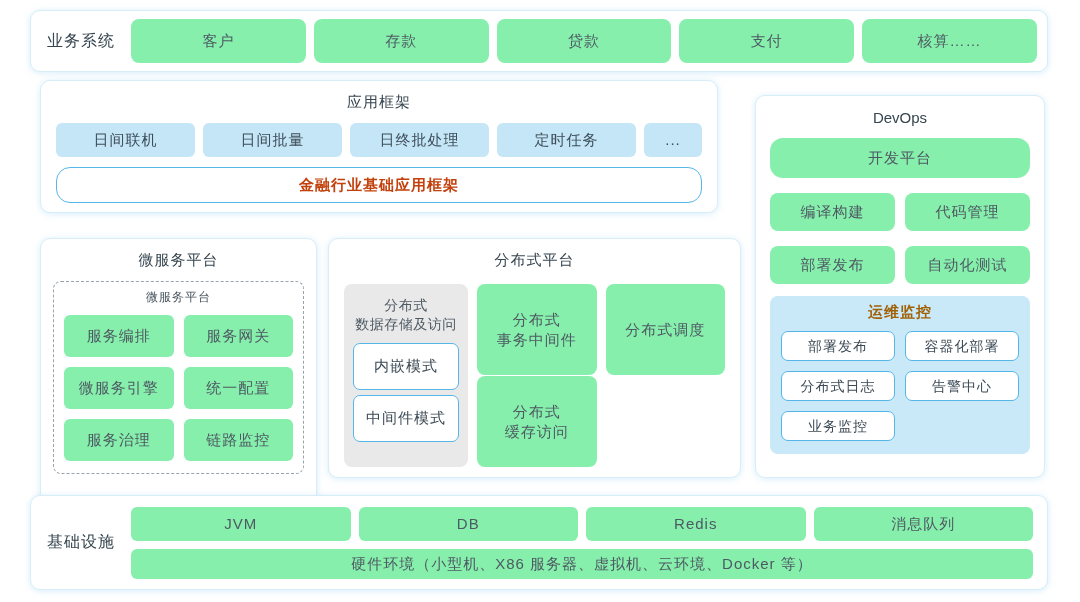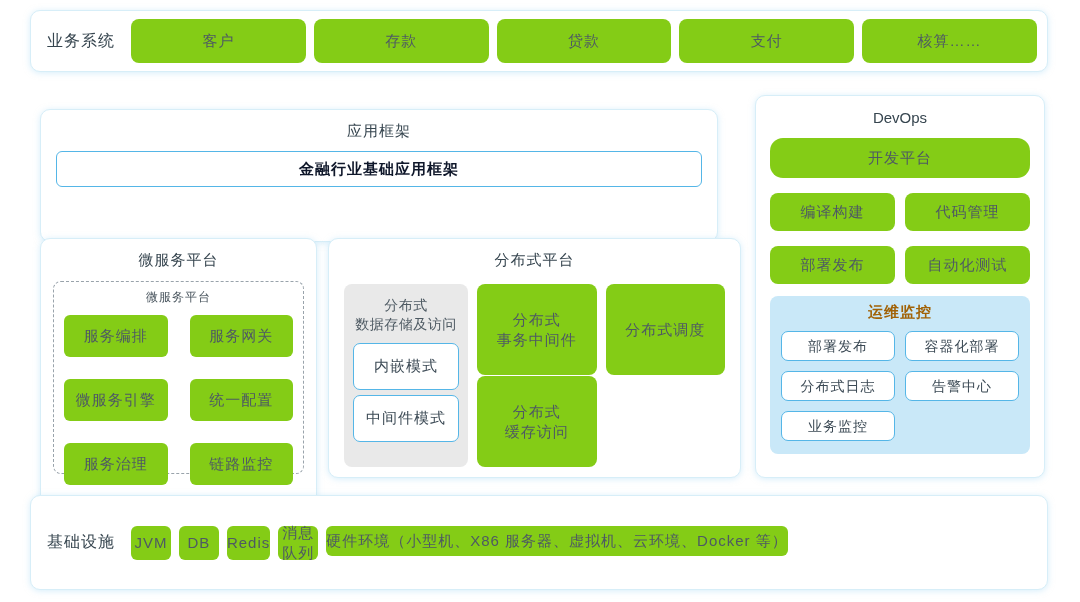--- a/index.html
+++ b/index.html
@@ -39,63 +39,63 @@
     align-items: center;
     justify-content: center;
     text-align: center;
     font-size: 15px;
     color: #4e5a63;
     border-radius: 6px;
     white-space: pre-line;
     line-height: 1.3;
     letter-spacing: 1px;
   }
-  .gray { background: #84cc16; }
+  .gray { background: #86efac; }
   .blue { background: #c5e6f6; color: #3d4e5a; }
   .white-blue {
     background: #ffffff;
     border: 1px solid #55b6e7;
     border-radius: 7px;
   }
 
   
   .top-panel { left: 30px; top: 10px; width: 1018px; height: 62px;
     display: flex; align-items: center; padding: 0 10px 0 0; }
   .top-panel .row { display: flex; flex: 1; gap: 8px; }
   .top-panel .box { flex: 1; height: 44px; border-radius: 8px; }
 
   
-  .app-panel { left: 40px; top: 109px; width: 678px; height: 133px; }
+  .app-panel { left: 40px; top: 80px; width: 678px; height: 133px; }
   .app-panel .panel-title { margin-top: 12px; }
   .app-row { display: flex; gap: 8px; margin: 11px 15px 0 15px; }
   .app-row .box { flex: 1; height: 34px; }
   .app-row .box-small { flex: 0 0 58px; }
   .base-box {
     margin: 10px 15px 0 15px; height: 36px;
     display: flex; align-items: center; justify-content: center;
-    border: 1px solid #55b6e7; border-radius: 6px;
-    color: #0f172a; font-size: 15px; font-weight: 600; letter-spacing: 1px;
+    border: 1px solid #55b6e7; border-radius: 14px;
+    color: #c2410c; font-size: 15px; font-weight: 600; letter-spacing: 1px;
   }
 
   
   .micro-panel { left: 40px; top: 238px; width: 277px; height: 303px; }
   .micro-panel .panel-title { margin-top: 12px; }
   .dashed-box {
     margin: 11px 12px 0 12px;
     border: 1px dashed #99a3ab;
     border-radius: 8px;
     padding: 7px 10px 11px 10px;
     height: 193px;
   }
   .dashed-box .inner-title {
     text-align: center; font-size: 12px; color: #46525b;
     margin-bottom: 9px; letter-spacing: 1px;
   }
   .grid2 { display: grid; grid-template-columns: 1fr 1fr; }
-  .micro-grid { gap: 22px; }
+  .micro-grid { gap: 10px; }
   .micro-grid .box { height: 42px; }
 
   
   .dist-panel { left: 328px; top: 238px; width: 413px; height: 240px; }
   .dist-panel .panel-title { margin-top: 12px; }
   .dist-grid {
     display: grid;
     grid-template-columns: 124px 1fr 1fr;
     grid-template-rows: 1fr 1fr;
     gap: 1px 9px;
@@ -137,41 +137,48 @@
   .monitor-title {
     text-align: center; font-size: 15px; font-weight: 600;
     color: #a16207; margin-bottom: 9px; letter-spacing: 1px;
   }
   .monitor-grid { gap: 10px; }
   .monitor-grid .box { height: 30px; font-size: 14px; color: #3c4a55; }
 
   
   .bottom-panel { left: 30px; top: 495px; width: 1018px; height: 95px;
     display: flex; align-items: center; padding: 0 14px 0 0; }
-  .infra-content { flex: 1; display: flex; gap: 8px; }
+  .infra-content { flex: 1; display: flex; flex-direction: column; gap: 8px; }
   .infra-row { display: flex; gap: 8px; }
   .infra-row .box { flex: 1; height: 34px; }
   .hardware-box { height: 30px; font-size: 15px; }
 </style>
 </head>
 <body>
 
 <section class="panel top-panel">
   <div class="side-label">业务系统</div>
   <div class="row">
     <div class="box gray">客户</div>
     <div class="box gray">存款</div>
     <div class="box gray">贷款</div>
     <div class="box gray">支付</div>
     <div class="box gray">核算……</div>
   </div>
 </section>
 
 <section class="panel app-panel">
   <div class="panel-title">应用框架</div>
+  <div class="app-row">
+    <div class="box blue">日间联机</div>
+    <div class="box blue">日间批量</div>
+    <div class="box blue">日终批处理</div>
+    <div class="box blue">定时任务</div>
+    <div class="box blue box-small">...</div>
+  </div>
   <div class="base-box">金融行业基础应用框架</div>
 </section>
 
 <section class="panel micro-panel">
   <div class="panel-title">微服务平台</div>
   <div class="dashed-box">
     <div class="inner-title">微服务平台</div>
     <div class="grid2 micro-grid">
       <div class="box gray">服务编排</div>
       <div class="box gray">服务网关</div>

